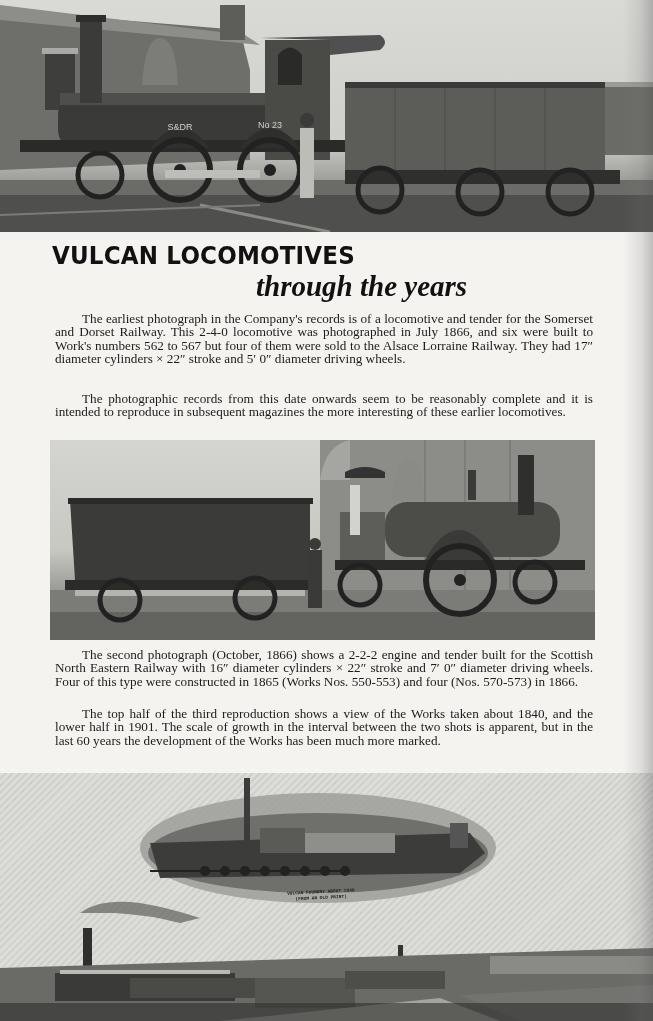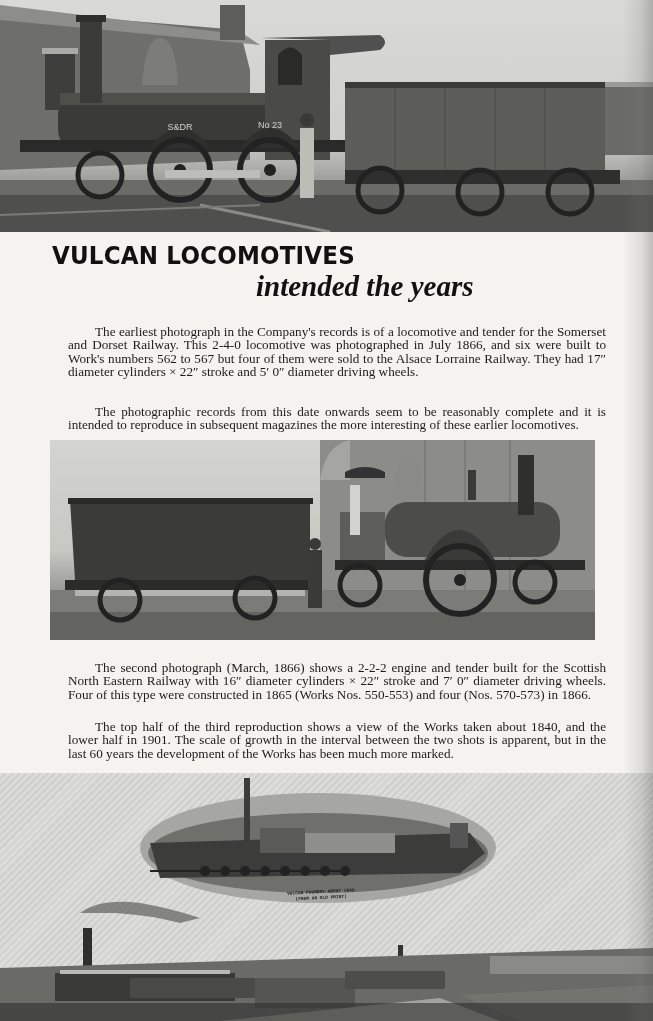--- a/index.html
+++ b/index.html
@@ -36,21 +36,21 @@
     color: #111; margin: 0; transform: scaleX(0.92); transform-origin: left top;
   }
   .subtitle {
     position: absolute; left: 256px; top: 270px;
     font-family: "Liberation Serif", "DejaVu Serif", serif;
     font-style: italic; font-weight: bold; font-size: 29px; color: #111; margin: 0;
   }
   .para {
     position: absolute; left: 52px; width: 538px;
     font-size: 13.2px; line-height: 13.4px; text-align: justify;
-    text-indent: 27px; margin: 16px; color: #1b1b1b;
+    text-indent: 27px; margin: 3px; color: #1b1b1b;
   }
   .caption-old {
     position: absolute; left: 266px; top: 889px; width: 110px;
     font-family: "Liberation Mono", "DejaVu Sans Mono", monospace; font-weight: bold;
     font-size: 4.5px; line-height: 6px; text-align: center; color: #222;
     transform: rotate(-3deg); z-index: 3;
   }
 </style>
 </head>
 <body>
@@ -108,21 +108,21 @@
     <line x1="495" y1="88" x2="495" y2="172" stroke="#4a4a47"></line>
     <line x1="545" y1="88" x2="545" y2="172" stroke="#4a4a47"></line>
     <rect x="345" y="170" width="275" height="14" fill="#2f2f2d"></rect>
     <circle cx="380" cy="190" r="22" fill="none" stroke="#222" stroke-width="5"></circle>
     <circle cx="480" cy="192" r="22" fill="none" stroke="#222" stroke-width="5"></circle>
     <circle cx="570" cy="192" r="22" fill="none" stroke="#222" stroke-width="5"></circle>
   </svg>
 </div>
 
 <h1 class="title">VULCAN LOCOMOTIVES</h1>
-<h2 class="subtitle">intended the years</h2>
+<h2 class="subtitle">through the years</h2>
 
 <p class="para" style="top:309px;">The earliest photograph in the Company's records is of a locomotive and tender for the Somerset and Dorset Railway. This 2-4-0 locomotive was photographed in July 1866, and six were built to Work's numbers 562 to 567 but four of them were sold to the Alsace Lorraine Railway. They had 17″ diameter cylinders × 22″ stroke and 5′ 0″ diameter driving wheels.</p>
 <p class="para" style="top:389px;">The photographic records from this date onwards seem to be reasonably complete and it is intended to reproduce in subsequent magazines the more interesting of these earlier locomotives.</p>
 
 <div class="photo2">
   <svg width="545" height="200" viewBox="0 0 545 200">
 
     <rect x="270" y="0" width="275" height="150" fill="#8c8c88"></rect>
     <path d="M270,40 Q275,5 300,0 L300,40 Z" fill="#a5a5a1"></path>
     <line x1="375" y1="0" x2="375" y2="150" stroke="#6e6e6b"></line>
@@ -151,21 +151,21 @@
     <rect x="418" y="30" width="8" height="30" fill="#3a3a38"></rect>
     <path d="M375,120 Q408,60 445,120 Z" fill="#3a3a38"></path>
     <rect x="285" y="120" width="250" height="10" fill="#2a2a28"></rect>
     <circle cx="310" cy="145" r="20" fill="none" stroke="#222" stroke-width="5"></circle>
     <circle cx="410" cy="140" r="34" fill="none" stroke="#222" stroke-width="6"></circle>
     <circle cx="410" cy="140" r="6" fill="#222"></circle>
     <circle cx="485" cy="142" r="20" fill="none" stroke="#222" stroke-width="5"></circle>
   </svg>
 </div>
 
-<p class="para" style="top:645px;">The second photograph (March, 1866) shows a 2-2-2 engine and tender built for the Scottish North Eastern Railway with 16″ diameter cylinders × 22″ stroke and 7′ 0″ diameter driving wheels. Four of this type were constructed in 1865 (Works Nos. 550-553) and four (Nos. 570-573) in 1866.</p>
+<p class="para" style="top:645px;">The second photograph (October, 1866) shows a 2-2-2 engine and tender built for the Scottish North Eastern Railway with 16″ diameter cylinders × 22″ stroke and 7′ 0″ diameter driving wheels. Four of this type were constructed in 1865 (Works Nos. 550-553) and four (Nos. 570-573) in 1866.</p>
 <p class="para" style="top:704px;font-family:Liberation Serif, serif;">The top half of the third reproduction shows a view of the Works taken about 1840, and the lower half in 1901. The scale of growth in the interval between the two shots is apparent, but in the last 60 years the development of the Works has been much more marked.</p>
 
 <div class="photo3">
   <svg width="653" height="248" viewBox="0 0 653 248">
 
     <ellipse cx="318" cy="75" rx="178" ry="55" fill="#9a9a96" opacity="0.8"></ellipse>
     <ellipse cx="318" cy="80" rx="170" ry="40" fill="#6f6f6c"></ellipse>
     <rect x="244" y="5" width="6" height="70" fill="#3c3c3a"></rect>
     <path d="M150,70 L470,60 L485,80 L460,100 L160,105 Z" fill="#3c3c3a"></path>
     <rect x="260" y="55" width="45" height="25" fill="#5a5a57"></rect>

